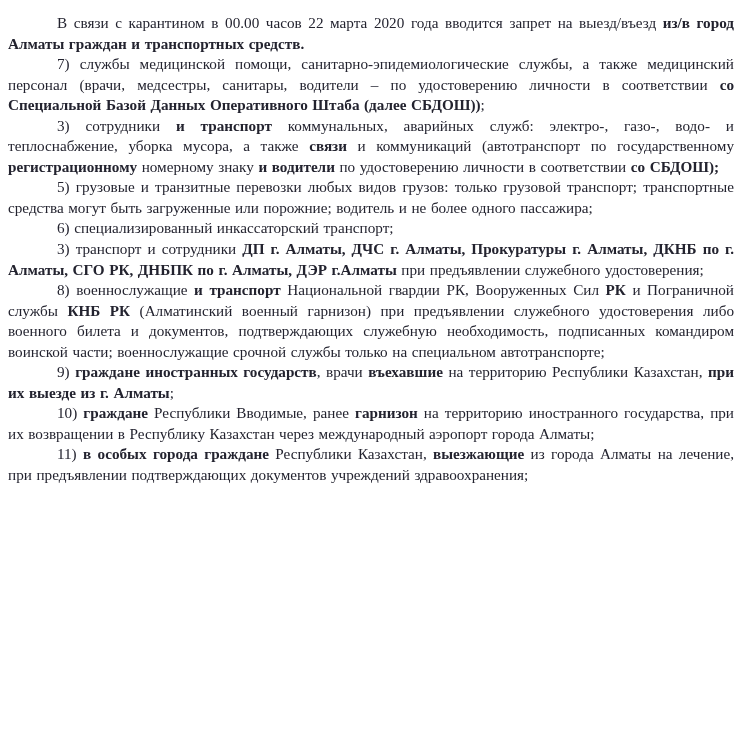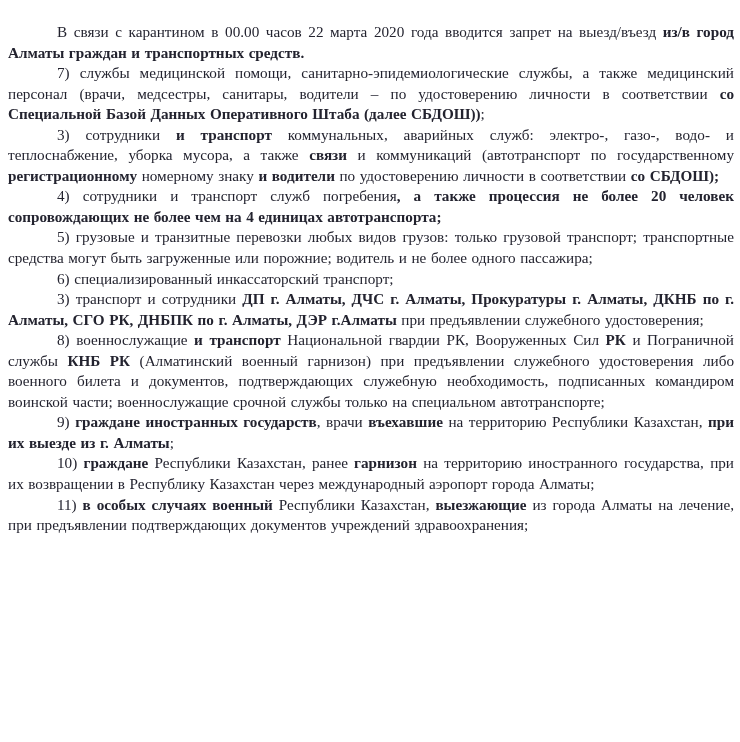--- a/index.html
+++ b/index.html
@@ -4,21 +4,21 @@
 <style>
   html, body {
     margin: 0;
     padding: 0;
     background: #ffffff;
   }
   .page {
     width: 740px;
     height: 742px;
     box-sizing: border-box;
-    padding: 22px 6px 0 8px;
+    padding: 13px 6px 0 8px;
     background: #ffffff;
     overflow: hidden;
   }
   .doc {
     font-family: "Liberation Serif", "DejaVu Serif", serif;
     font-size: 15.2px;
     line-height: 20.55px;
     color: #23232f;
   }
   .doc p {
@@ -32,22 +32,21 @@
   }
 </style>
 </head>
 <body>
 
 <div class="page">
   <div class="doc" id="doc-body">
       <p><span>В связи с карантином в 00.00 часов 22 марта 2020 года вводится запрет на выезд/въезд </span><span class="b">из/в город Алматы граждан и транспортных средств.</span></p>
       <p><span>7) службы медицинской помощи, санитарно-эпидемиологические службы, а также медицинский персонал (врачи, медсестры, санитары, водители – по удостоверению личности в соответствии </span><span class="b">со Специальной Базой Данных Оперативного Штаба (далее СБДОШ))</span><span>;</span></p>
       <p><span>3) сотрудники </span><span class="b">и транспорт</span><span> коммунальных, аварийных служб: электро-, газо-, водо- и теплоснабжение, уборка мусора, а также </span><span class="b">связи</span><span> и коммуникаций (автотранспорт по государственному </span><span class="b">регистрационному</span><span> номерному знаку </span><span class="b">и водители</span><span> по удостоверению личности в соответствии </span><span class="b">со СБДОШ);</span></p>
-      <p><span>4) сотрудники и транспорт служб погребения</span><span class="b">, а также процессия не более 20 человек сопровождающих не более чем на 4 единицах автотранспорта;</span></p>
       <p><span>5) грузовые и транзитные перевозки любых видов грузов: только грузовой транспорт; транспортные средства могут быть загруженные или порожние; водитель и не более одного пассажира;</span></p>
       <p><span>6) специализированный инкассаторский транспорт;</span></p>
       <p><span>3) транспорт и сотрудники </span><span class="b">ДП г. Алматы, ДЧС г. Алматы, Прокуратуры г. Алматы, ДКНБ по г. Алматы, СГО РК, ДНБПК по г. Алматы, ДЭР г.Алматы</span><span> при предъявлении служебного удостоверения;</span></p>
       <p><span>8) военнослужащие </span><span class="b">и транспорт</span><span> Национальной гвардии РК, Вооруженных Сил </span><span class="b">РК</span><span> и Пограничной службы </span><span class="b">КНБ РК</span><span> (Алматинский военный гарнизон) при предъявлении служебного удостоверения либо военного билета и документов, подтверждающих служебную необходимость, подписанных командиром воинской части; военнослужащие срочной службы только на специальном автотранспорте;</span></p>
       <p><span>9) </span><span class="b">граждане иностранных государств</span><span>, врачи </span><span class="b">въехавшие</span><span> на территорию Республики Казахстан, </span><span class="b">при их выезде из г. Алматы</span><span>;</span></p>
-      <p><span>10) </span><span class="b">граждане</span><span> Республики Казахстан, ранее </span><span class="b">гарнизон</span><span> на территорию иностранного государства, при их возвращении в Республику Казахстан через международный аэропорт города Алматы;</span></p>
-      <p><span>11) </span><span class="b">в особых случаях военный</span><span> Республики Казахстан, </span><span class="b">выезжающие</span><span> из города Алматы на лечение, при предъявлении подтверждающих документов учреждений здравоохранения;</span></p>
+      <p><span>10) </span><span class="b">граждане</span><span> Республики Вводимые, ранее </span><span class="b">гарнизон</span><span> на территорию иностранного государства, при их возвращении в Республику Казахстан через международный аэропорт города Алматы;</span></p>
+      <p><span>11) </span><span class="b">в особых города граждане</span><span> Республики Казахстан, </span><span class="b">выезжающие</span><span> из города Алматы на лечение, при предъявлении подтверждающих документов учреждений здравоохранения;</span></p>
     </div>
 </div>
 
 </body></html>

